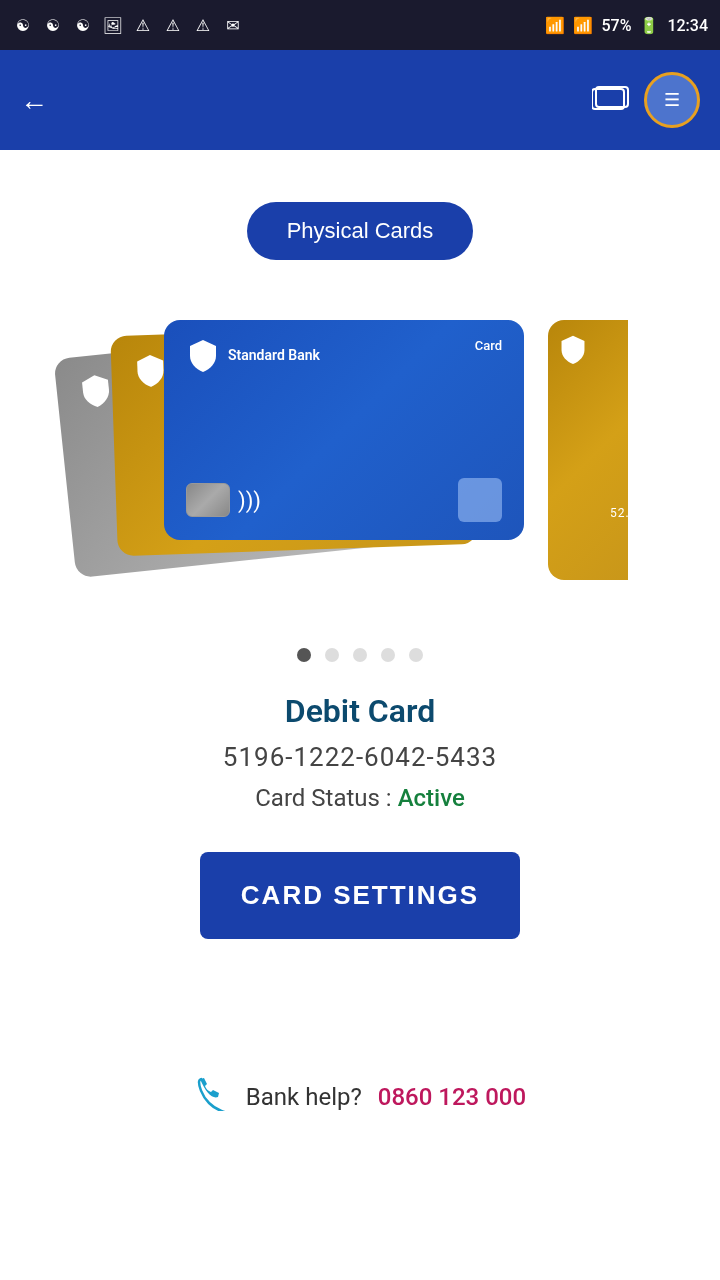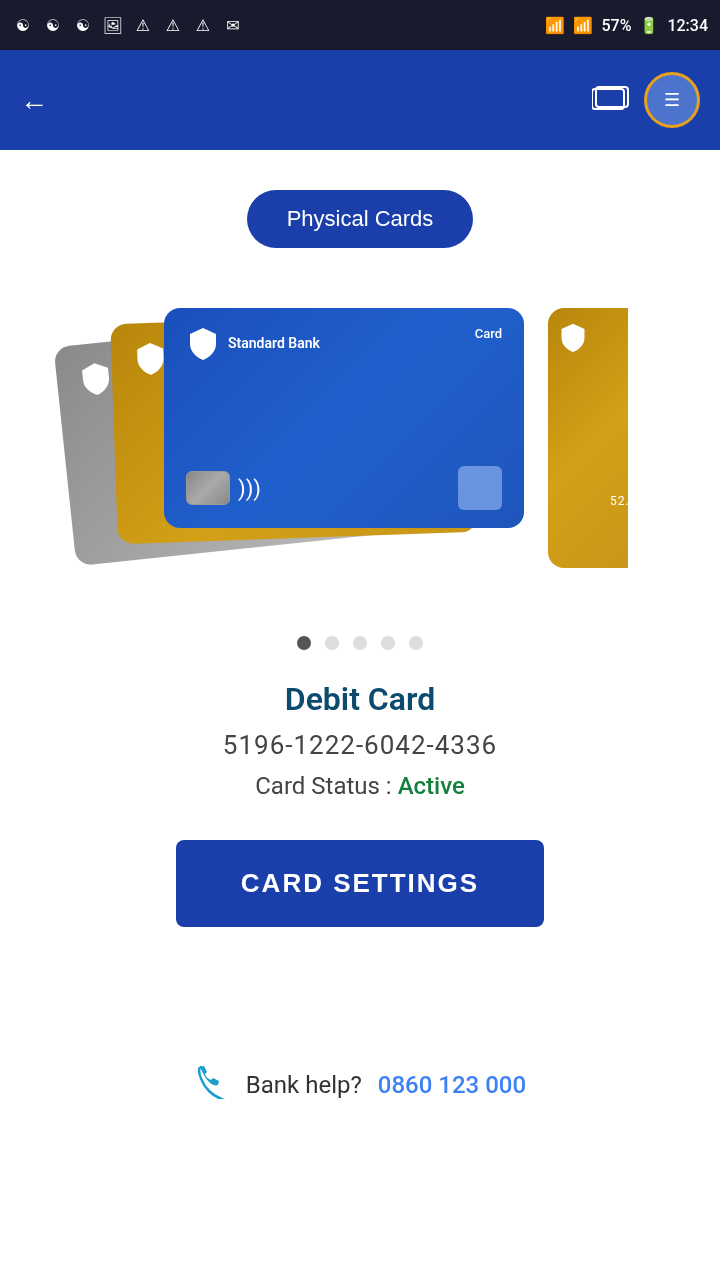--- a/index.html
+++ b/index.html
@@ -91,21 +91,21 @@
       color: white;
       font-size: 18px;
       line-height: 1;
     }
 
     
     .tab-row {
       display: flex;
       justify-content: center;
       gap: 30px;
-      padding: 40px 0 30px;
+      padding: 52px 0 30px;
     }
     .tab-btn {
       padding: 16px 40px;
       border-radius: 50px;
       font-size: 22px;
       font-weight: 500;
       cursor: pointer;
     }
     .tab-btn.active {
       background: #1a3faa;
@@ -264,21 +264,21 @@
     }
     .card-status-value {
       color: #15803d;
       font-weight: 500;
     }
 
     
     .card-settings-btn {
       display: block;
       margin: 30px auto;
-      width: 368px;
+      width: 320px;
       padding: 28px 16px;
       background: #1a3faa;
       color: white;
       font-size: 26px;
       font-weight: 700;
       letter-spacing: 2px;
       text-align: center;
       border: none;
       border-radius: 8px;
       cursor: pointer;
@@ -298,21 +298,21 @@
     .footer-phone {
       font-size: 34px;
       color: #1a9fcc;
     }
     .footer-text {
       font-size: 24px;
       color: #333;
     }
     .footer-number {
       font-size: 24px;
-      color: #3b82f6;
+      color: #be185d;
       font-weight: 500;
     }
 
     .shield-svg { fill: white; }
   </style>
 </head>
 <body>
 
 <div class="status-bar">
   <div class="status-bar-left">
@@ -409,21 +409,21 @@
 <div class="dot-row">
   <div class="dot active"></div>
   <div class="dot inactive"></div>
   <div class="dot inactive"></div>
   <div class="dot inactive"></div>
   <div class="dot inactive"></div>
 </div>
 
 <div class="card-info">
   <div class="card-name">Debit Card</div>
-  <div class="card-number-display">5196-1222-6042-4336</div>
+  <div class="card-number-display">5196-1222-6042-5433</div>
   <div class="card-status">
     <span>Card Status :</span>
     <span class="card-status-value">Active</span>
   </div>
 </div>
 
 <button class="card-settings-btn">CARD SETTINGS</button>
 
 <div style="position:relative; height:200px;">
   <div class="footer">

